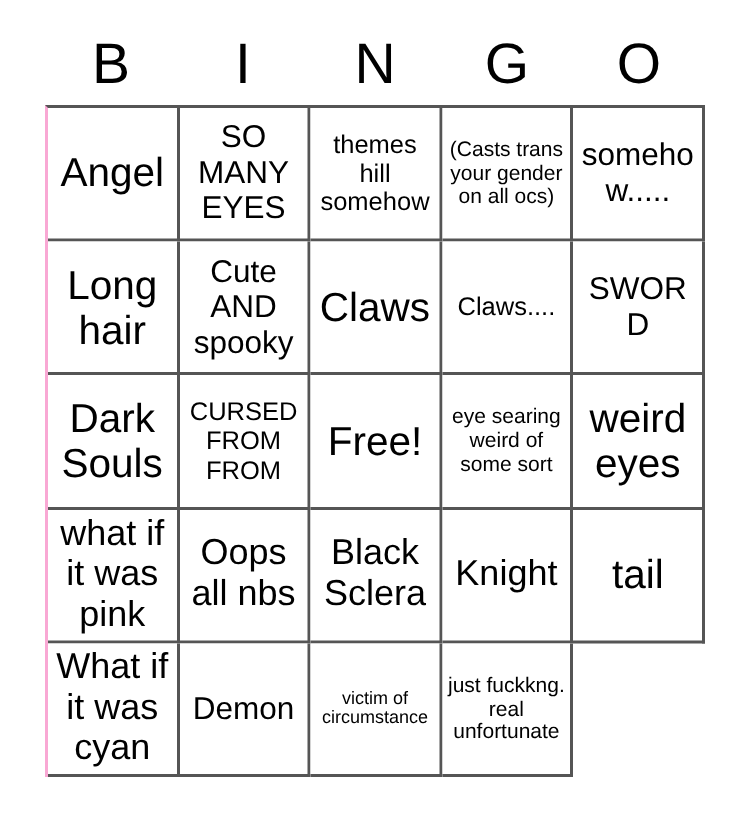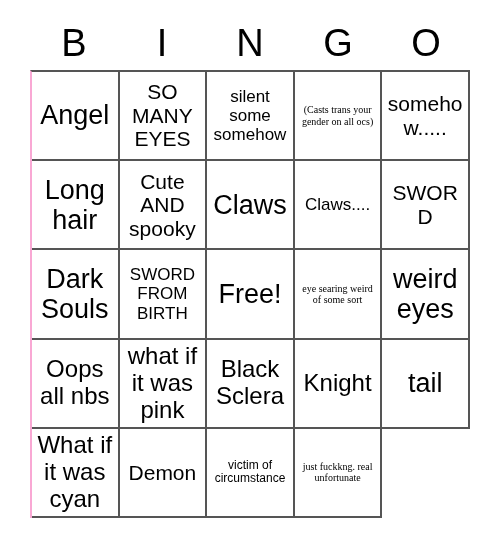--- a/index.html
+++ b/index.html
@@ -72,21 +72,21 @@
     width: 100%;
     line-height: 1.12;
     word-wrap: break-word;
     color: #000000;
   }
   
   .fs-xxl .cell-text { font-size: 27px; }
   .fs-xl  .cell-text { font-size: 24px; }
   .fs-lg  .cell-text { font-size: 21px; }
   .fs-md  .cell-text { font-size: 17px; }
-  .fs-sm  .cell-text { font-size: 10px; font-family: Liberation Serif, serif; }
+  .fs-sm  .cell-text { font-size: 14px; }
   .fs-xs  .cell-text { font-size: 12px; text-align: center; }
 </style>
 </head>
 <body>
 
 <div class="bingo-card">
 
   <div class="header-row">
     <div class="header-letter">B</div>
     <div class="header-letter">I</div>
@@ -97,21 +97,21 @@
 
   <div class="grid">
 
     <div class="cell fs-xxl">
         <span class="cell-text">Angel</span>
       </div>
     <div class="cell fs-lg">
         <span class="cell-text">SO MANY EYES</span>
       </div>
     <div class="cell fs-md">
-        <span class="cell-text">silent some somehow</span>
+        <span class="cell-text">themes hill somehow</span>
       </div>
     <div class="cell fs-sm">
         <span class="cell-text">(Casts trans your gender on all ocs)</span>
       </div>
     <div class="cell fs-lg">
         <span class="cell-text">somehow.....</span>
       </div>
 
     <div class="cell fs-xxl">
         <span class="cell-text">Long hair</span>
@@ -126,37 +126,37 @@
         <span class="cell-text">Claws....</span>
       </div>
     <div class="cell fs-lg">
         <span class="cell-text">SWORD</span>
       </div>
 
     <div class="cell fs-xxl">
         <span class="cell-text">Dark Souls</span>
       </div>
     <div class="cell fs-md">
-        <span class="cell-text">SWORD FROM BIRTH</span>
+        <span class="cell-text">CURSED FROM FROM</span>
       </div>
     <div class="cell fs-xxl">
         <span class="cell-text">Free!</span>
       </div>
     <div class="cell fs-sm">
         <span class="cell-text">eye searing weird of some sort</span>
       </div>
     <div class="cell fs-xxl">
         <span class="cell-text">weird eyes</span>
       </div>
 
     <div class="cell fs-xl">
-        <span class="cell-text">Oops all nbs</span>
+        <span class="cell-text">what if it was pink</span>
       </div>
     <div class="cell fs-xl">
-        <span class="cell-text">what if it was pink</span>
+        <span class="cell-text">Oops all nbs</span>
       </div>
     <div class="cell fs-xl">
         <span class="cell-text">Black Sclera</span>
       </div>
     <div class="cell fs-xl">
         <span class="cell-text">Knight</span>
       </div>
 
     <div class="cell fs-xxl">
         <span class="cell-text">tail</span>

